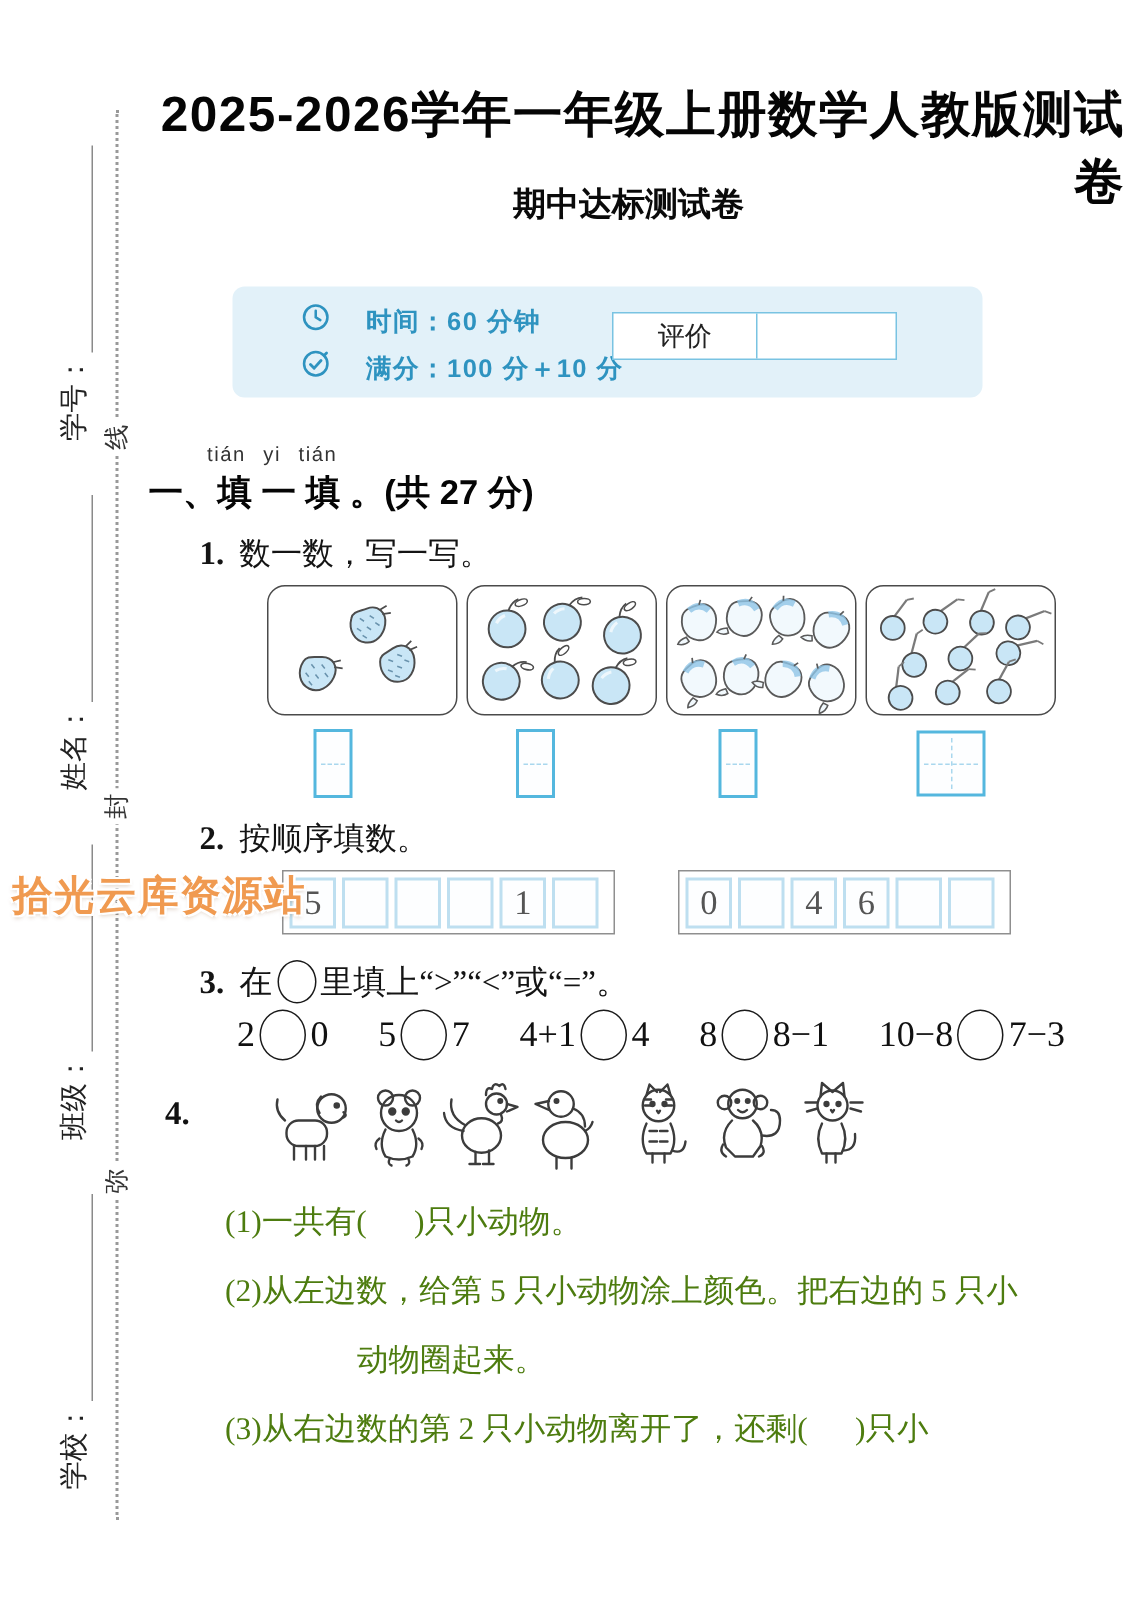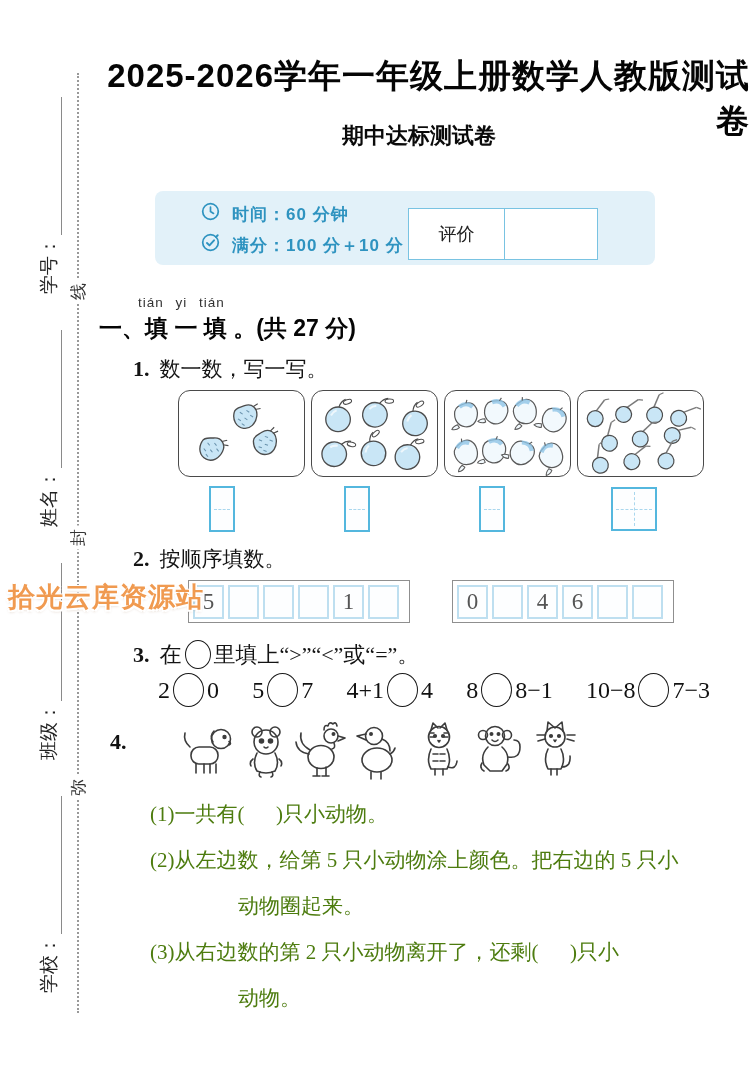--- a/index.html
+++ b/index.html
@@ -11,22 +11,22 @@
          font-size:33px;font-weight:900;letter-spacing:1px;color:#050505;
          font-family:"Liberation Sans",sans-serif;}
   .subtitle{position:absolute;left:88px;top:121px;width:662px;text-align:center;margin:0;
             font-size:22px;font-weight:700;color:#0a0a0a;}
 
   
   .info-band{position:absolute;left:155px;top:191px;width:500px;height:74px;border-radius:8px;
              background:#e2f1f9;}
   .info-lines{position:absolute;left:46px;top:11px;display:flex;flex-direction:column;gap:7px;
               font-size:17px;font-weight:600;color:#2e93c0;}
-  .info-line{display:flex;align-items:center;gap:12px;letter-spacing:1px;}
-  .eval-box{position:absolute;left:253px;top:17px;width:190px;height:52px;background:#fff;
+  .info-line{display:flex;align-items:center;gap:24px;letter-spacing:1px;}
+  .eval-box{position:absolute;left:253px;top:17px;width:190px;height:32px;background:#fff;
             border:1.5px solid #79c3e2;display:flex;box-sizing:border-box;}
   .eval-label{width:95px;border-right:1.5px solid #79c3e2;display:flex;align-items:center;
               justify-content:center;font-family:"Liberation Serif",serif;font-size:18px;color:#222;}
   .eval-blank{flex:1;}
 
   
   .seal-fields{position:absolute;left:36px;top:993px;transform:rotate(-90deg);transform-origin:0 0;
                display:flex;align-items:flex-end;gap:36px;width:940px;
                font-family:"Liberation Serif",serif;font-size:19px;color:#222;}
   .seal-field{display:flex;align-items:flex-end;gap:2px;white-space:nowrap;}
@@ -481,17 +481,16 @@
   <div class="q4-subs" id="q4Subs">
       <div>
         <div class="sub-line">(1)一共有(&nbsp;&nbsp;&nbsp;&nbsp;&nbsp;&nbsp;)只小动物。</div>
       </div>
       <div>
         <div class="sub-line">(2)从左边数，给第 5 只小动物涂上颜色。把右边的 5 只小</div>
         <div class="sub-line cont">动物圈起来。</div>
       </div>
       <div>
         <div class="sub-line">(3)从右边数的第 2 只小动物离开了，还剩(&nbsp;&nbsp;&nbsp;&nbsp;&nbsp;&nbsp;)只小</div>
-        <div class="sub-line cont">动物。</div>
       </div>
     </div>
 
 </div>
 
 </body></html>

